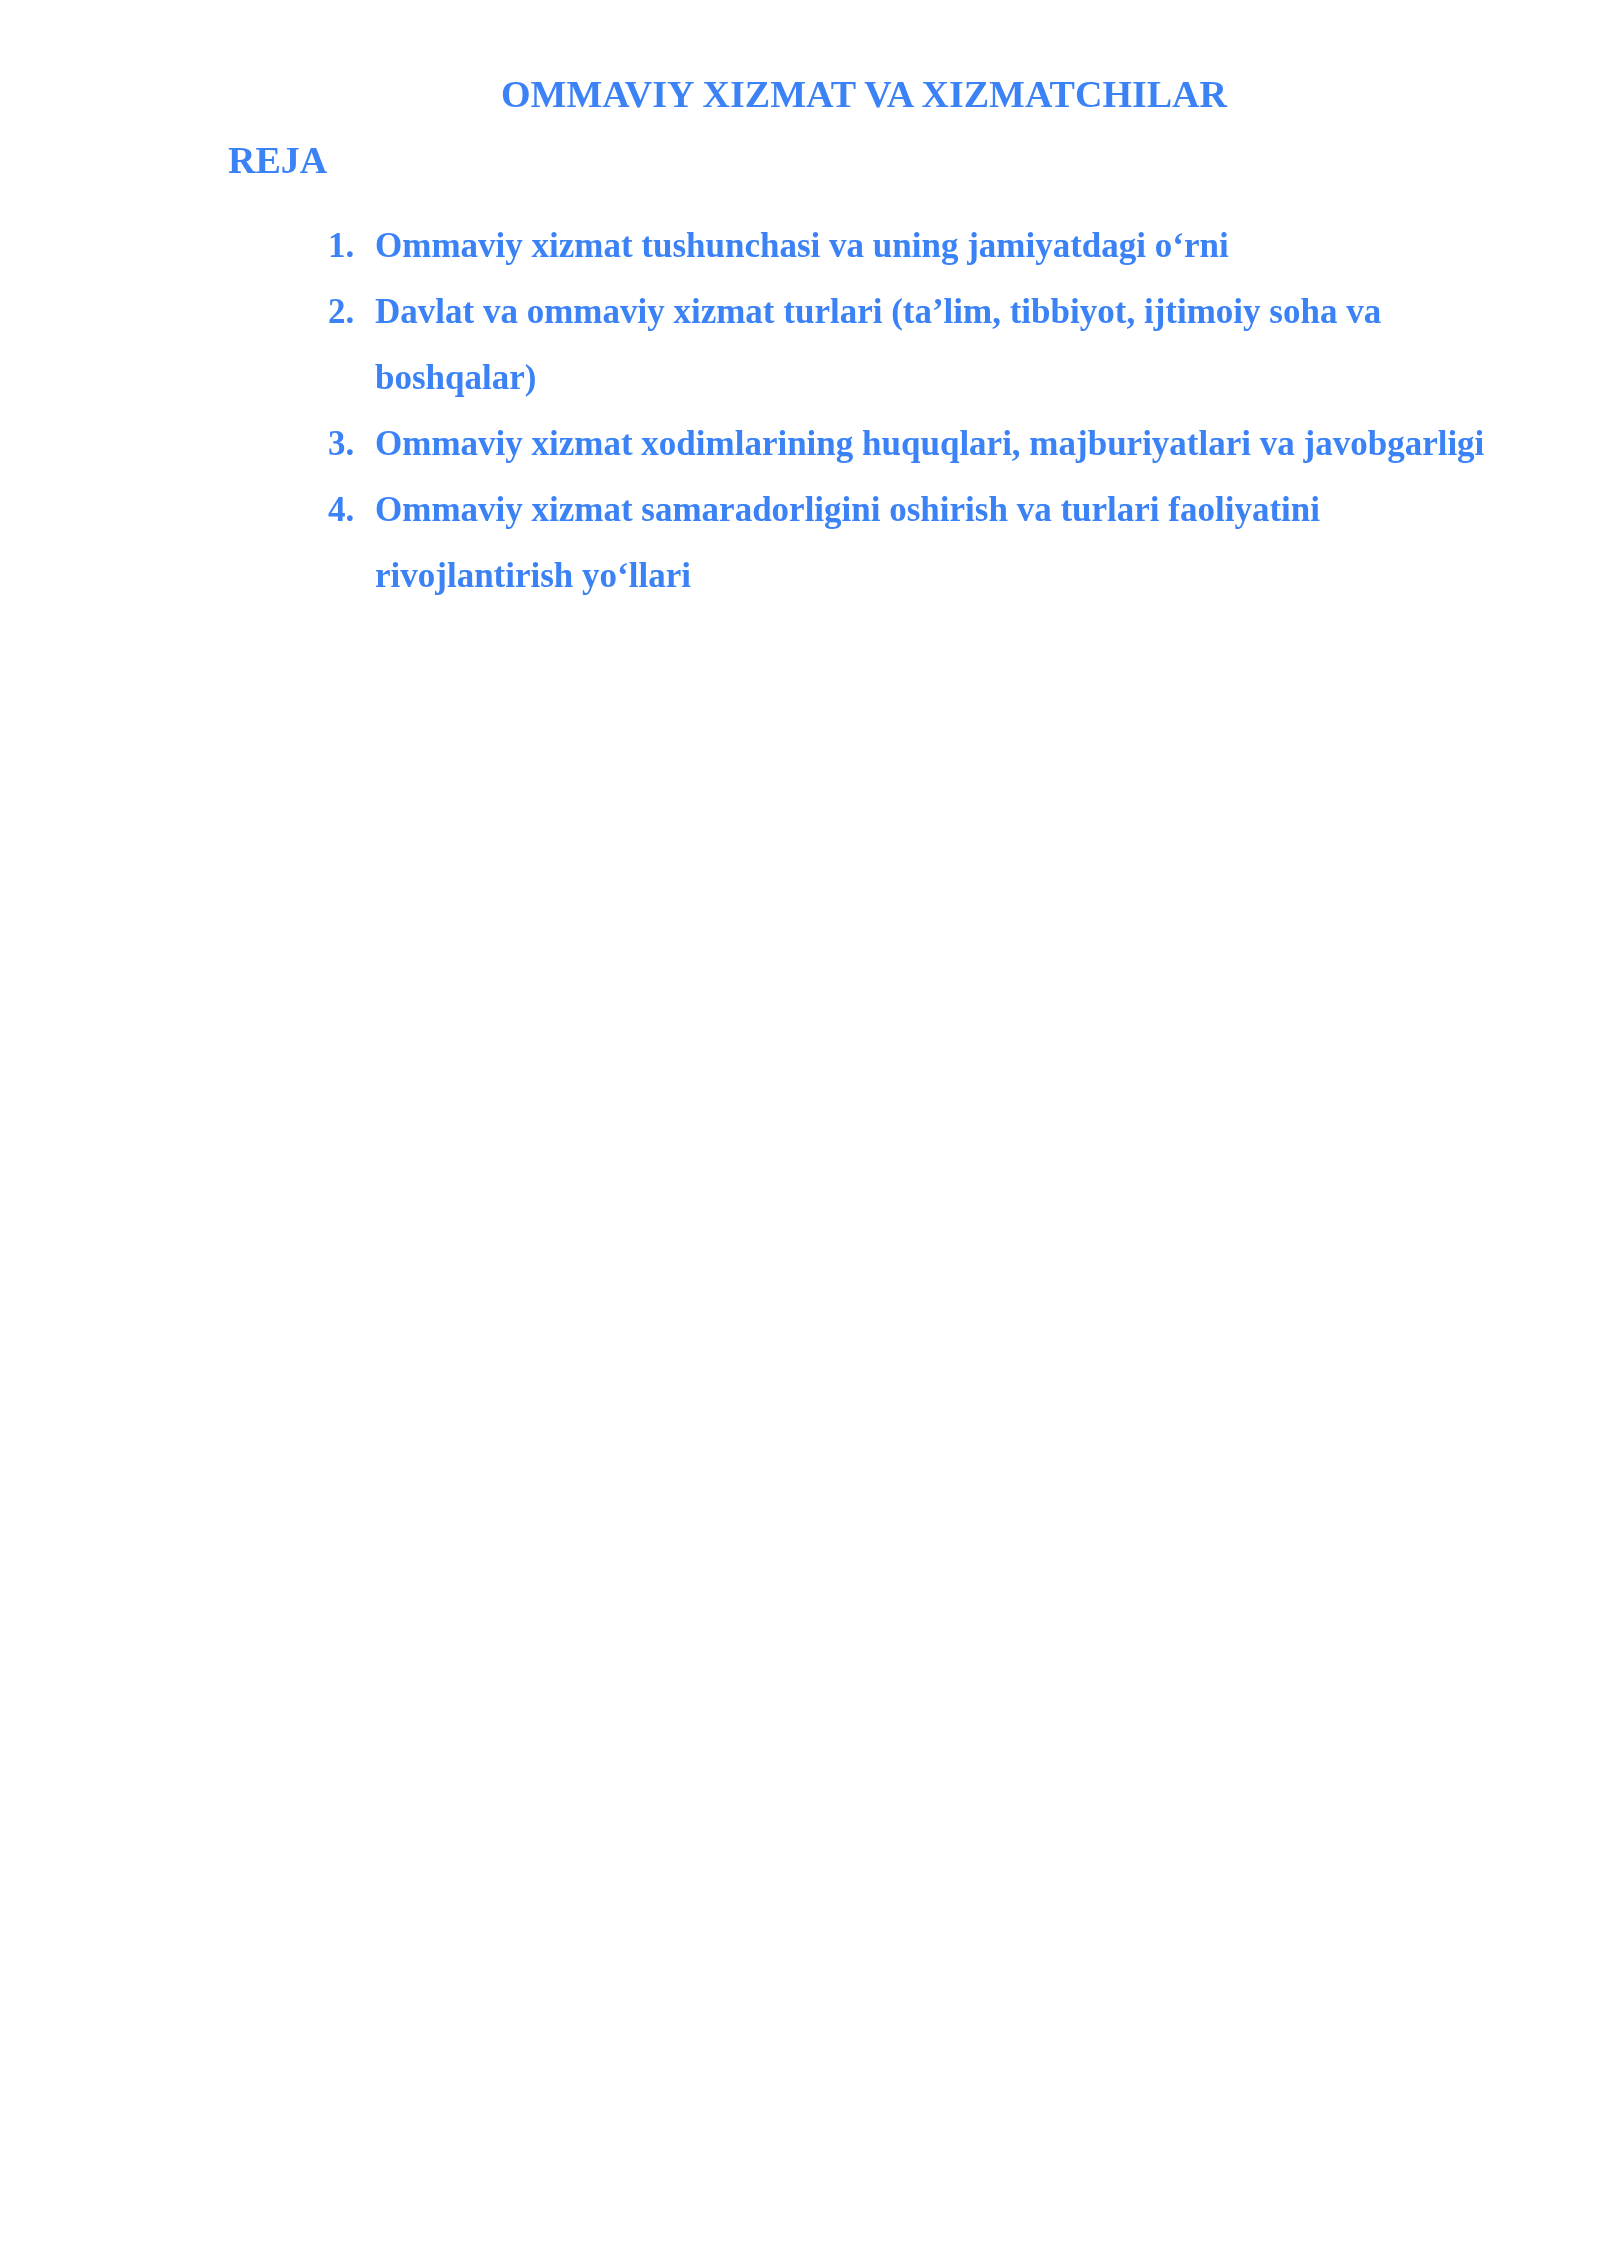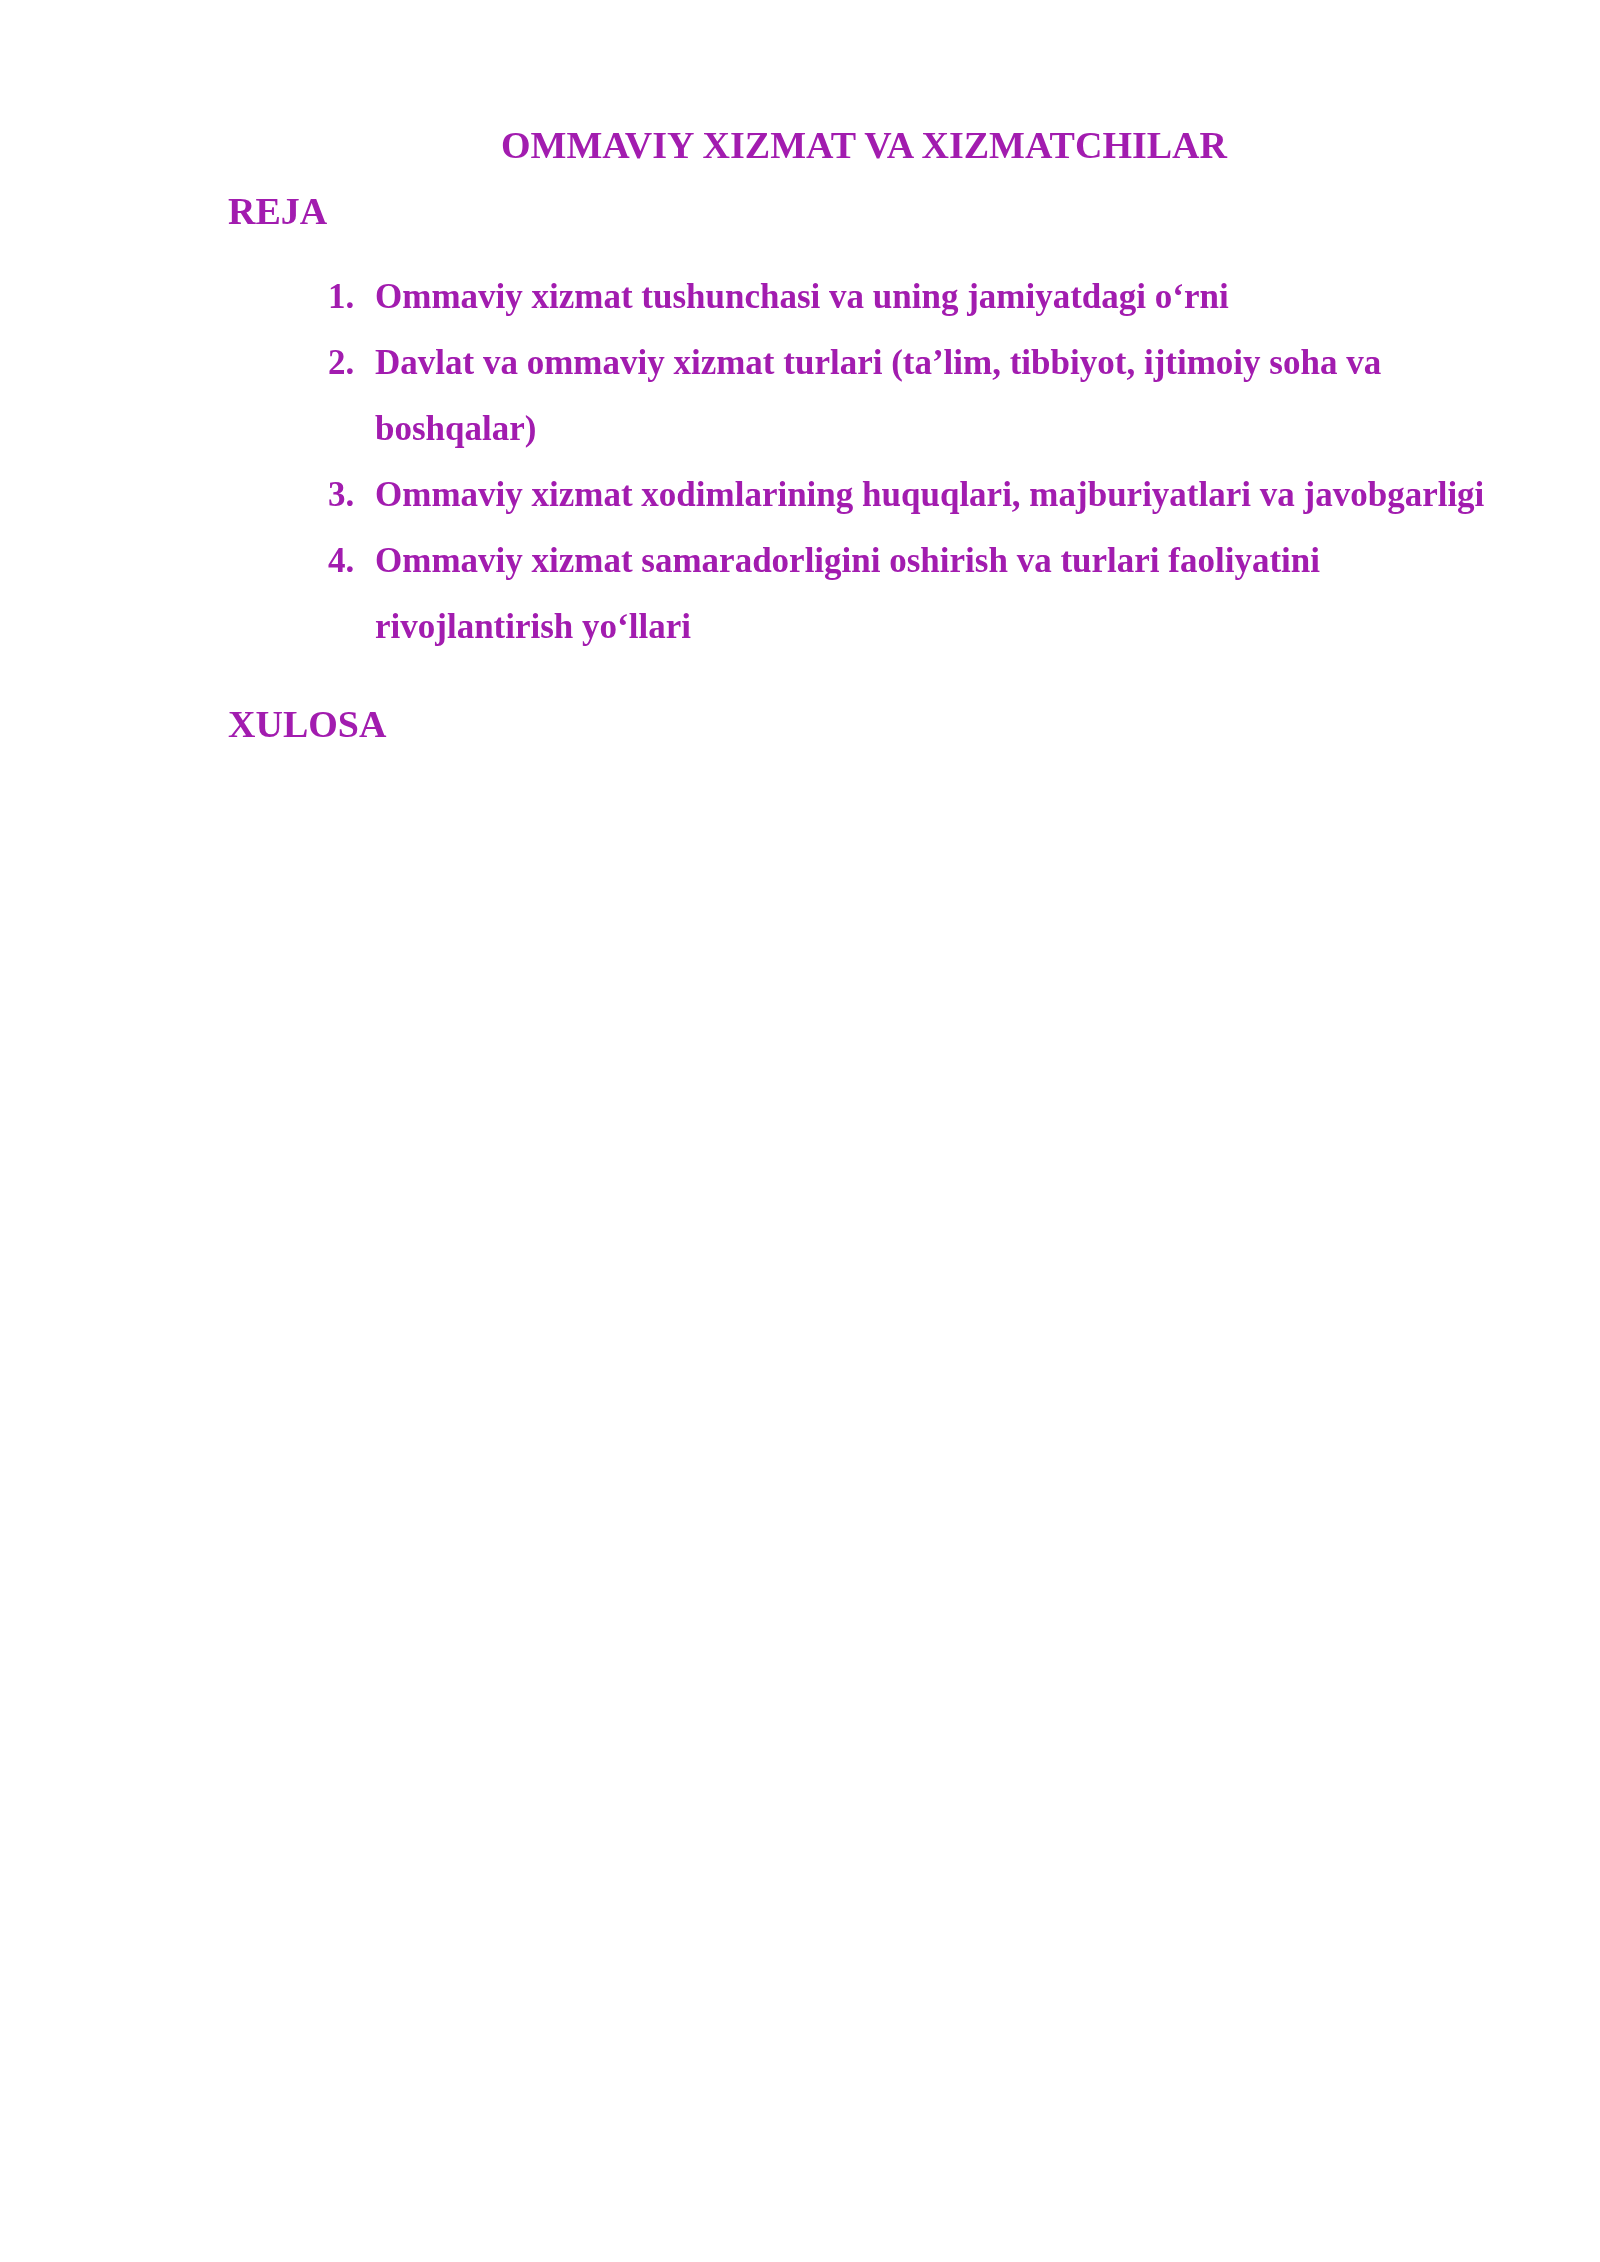--- a/index.html
+++ b/index.html
@@ -5,25 +5,25 @@
   html, body {
     margin: 0;
     padding: 0;
     background: #ffffff;
   }
   .page {
     position: relative;
     width: 1600px;
     height: 2262px;
     background: #ffffff;
-    color: #a21caf;
+    color: #3b82f6;
     font-family: "Liberation Serif", "DejaVu Serif", serif;
     overflow: hidden;
     box-sizing: border-box;
-    padding: 112px 100px 0 228px;
+    padding: 61px 100px 0 228px;
   }
   .doc-title {
     font-size: 38px;
     font-weight: bold;
     line-height: 66px;
     text-align: center;
     margin: 0;
     white-space: pre;
   }
   .doc-subtitle {
@@ -99,16 +99,15 @@
     </div>
 
     <div class="plan-item">
       <span class="item-number">4.</span>
       <span class="item-text">Ommaviy xizmat samaradorligini oshirish va turlari faoliyatini
 rivojlantirish yo‘llari</span>
     </div>
 
   </div>
 
-  <h2 class="section-heading heading-xulosa">XULOSA</h2>
 
 
 </div>
 
 </body></html>

